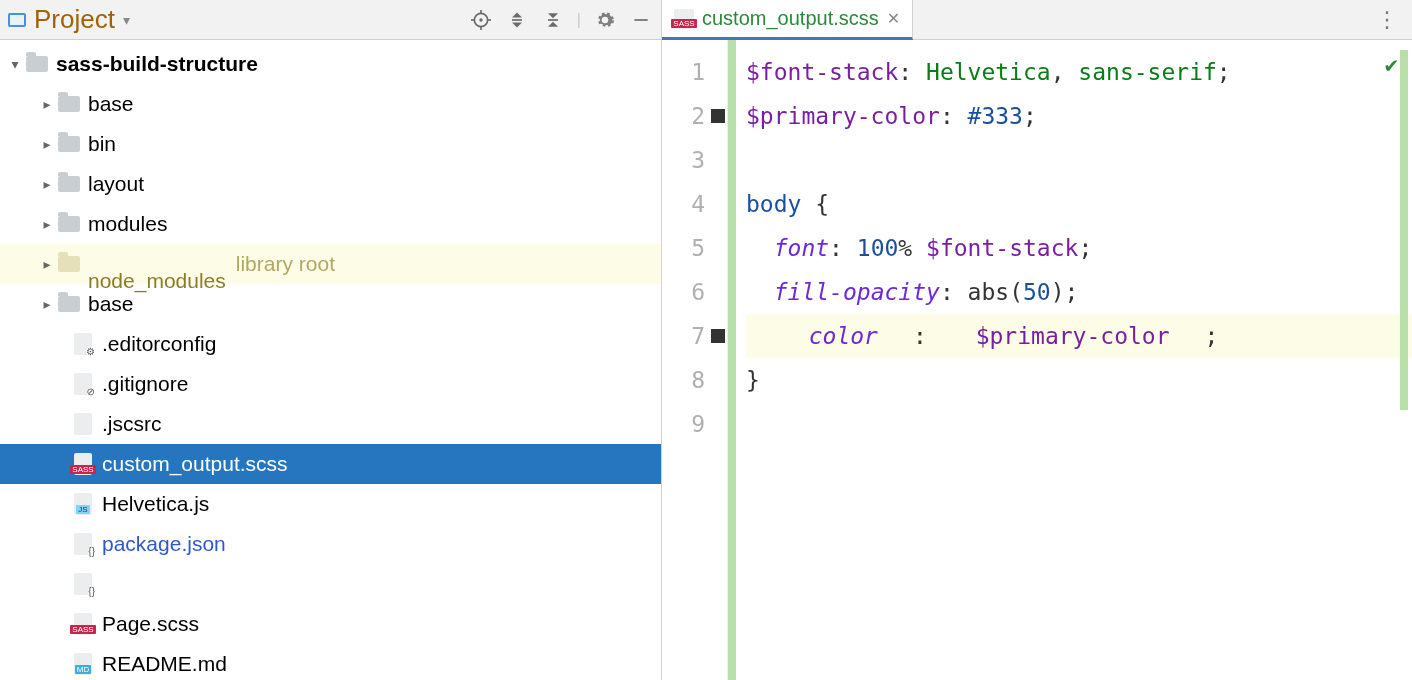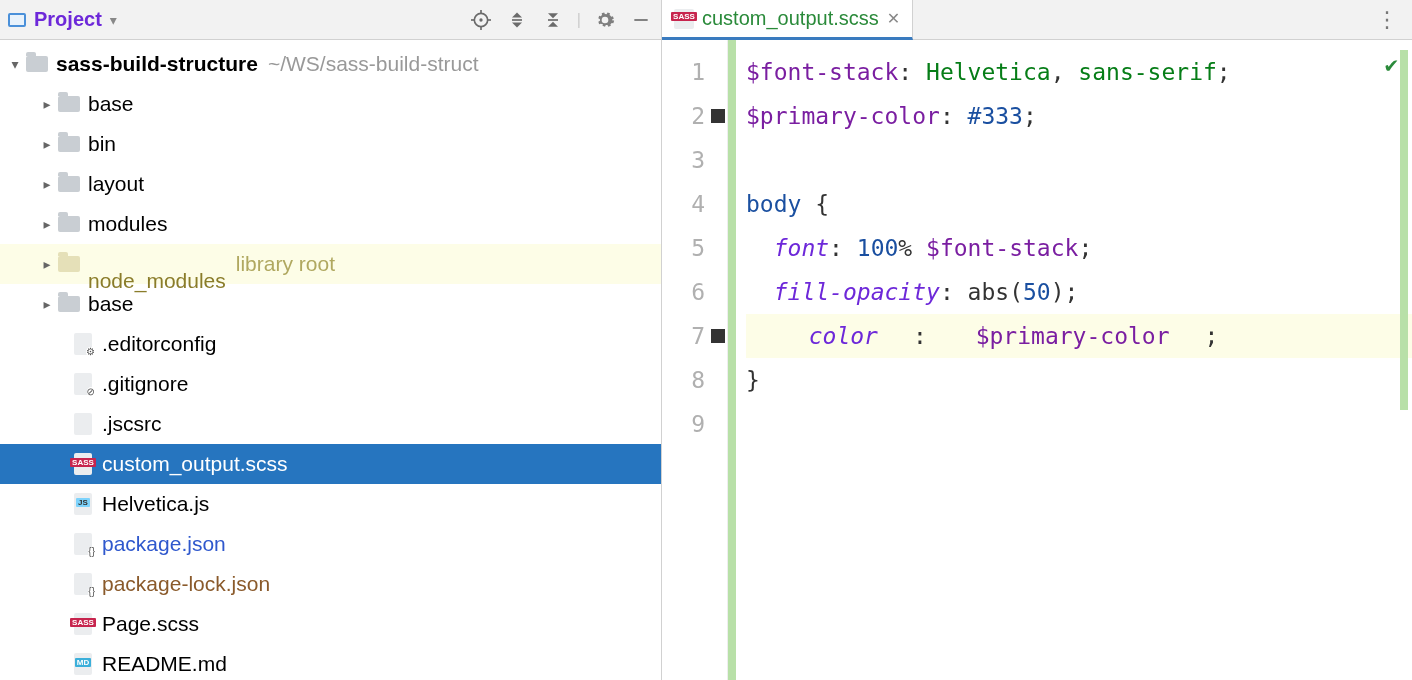--- a/index.html
+++ b/index.html
@@ -29,21 +29,21 @@
 .sidebar-header-left { display: flex; align-items: center; gap: 8px; }
 .sidebar-header-right { margin-left: auto; display: flex; align-items: center; gap: 12px; }
 .project-icon {
   width: 18px; height: 14px;
   border: 2px solid #4a90d9;
   border-radius: 2px;
   display: inline-block;
   position: relative;
   background: #e8f2fb;
 }
-.project-label { font-size: 20px; font-weight: 700; color: #6d28d9; }
+.project-label { font-size: 26px; font-weight: 400; color: #a16207; }
 .dropdown-arrow { color: #888; font-size: 14px; }
 .toolbar-icon {
   width: 24px; height: 24px;
   display: inline-flex;
   align-items: center; justify-content: center;
   color: #6b6b6b;
   cursor: pointer;
 }
 .toolbar-icon svg { width: 20px; height: 20px; }
 .tree {
@@ -100,25 +100,25 @@
   width: 18px; height: 22px;
   background: #ebedef;
   border-radius: 2px;
   position: relative;
   display: flex;
   align-items: flex-end;
   justify-content: center;
 }
 .file-badge {
   font-size: 8px;
-  font-weight: 700;
+  font-weight: 400;
   padding: 0 2px;
   border-radius: 1px;
   line-height: 9px;
-  margin-bottom: 8px;
+  margin-bottom: 1px;
 }
 .badge-sass { background: #c7254e; color: #fff; }
 .badge-js { background: #7dd3fc; color: #323230; }
 .badge-md { background: #3bafda; color: #fff; }
 .file-overlay {
   position: absolute;
   bottom: -2px; right: -3px;
   font-size: 10px;
   color: #555;
   background: #fff;
@@ -286,21 +286,20 @@
   </div>
 
   <div class="tree">
     <div class="tree-row">
       <span class="indent ind-0"></span>
       <span class="expand">▾</span>
       <span class="node-icon">
           <span class="folder-shape"></span>
         </span>
       <span class="node-label bold">sass-build-structure</span>
-      <span class="node-hint">~/WS/sass-build-struct</span>
     </div>
 
     <div class="tree-row">
         <span class="indent ind-1"></span>
         <span class="expand">▸</span>
         <span class="node-icon">
           <span class="folder-shape"></span>
         </span>
         <span class="node-label">base</span>
       </div>
@@ -398,21 +397,20 @@
         </span>
         <span class="node-label link-blue">package.json</span>
       </div>
     <div class="tree-row">
         <span class="indent ind-2"></span>
         <span class="node-icon">
           <span class="file-shape">
             <span class="file-overlay">{}</span>
           </span>
         </span>
-        <span class="node-label link-brown">package-lock.json</span>
       </div>
     <div class="tree-row">
         <span class="indent ind-2"></span>
         <span class="node-icon">
           <span class="file-shape">
             <span class="file-badge badge-sass">SASS</span>
           </span>
         </span>
         <span class="node-label">Page.scss</span>
       </div>

